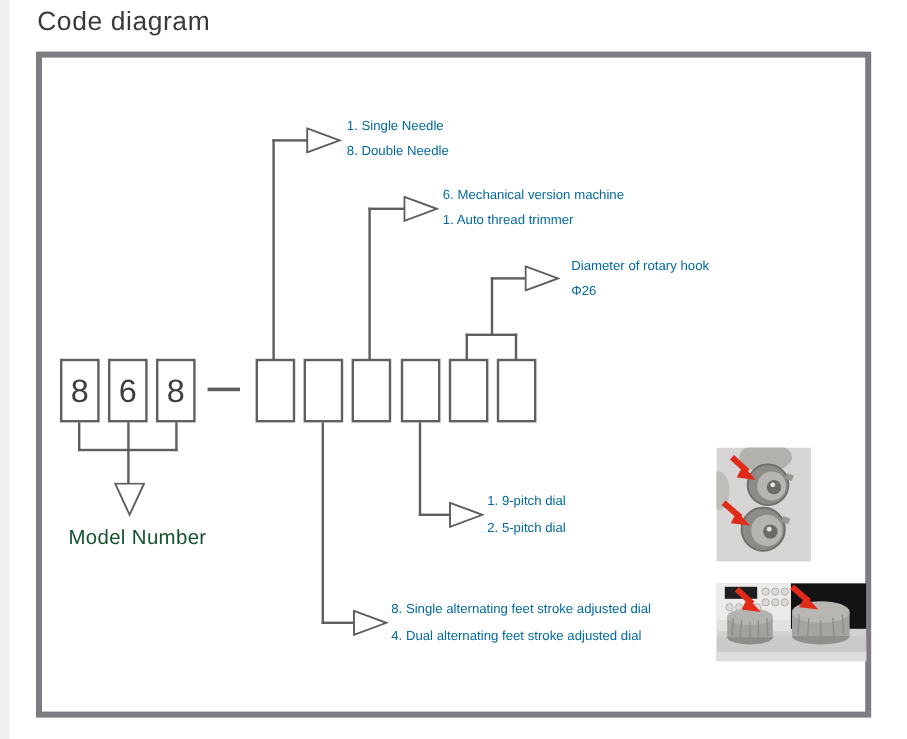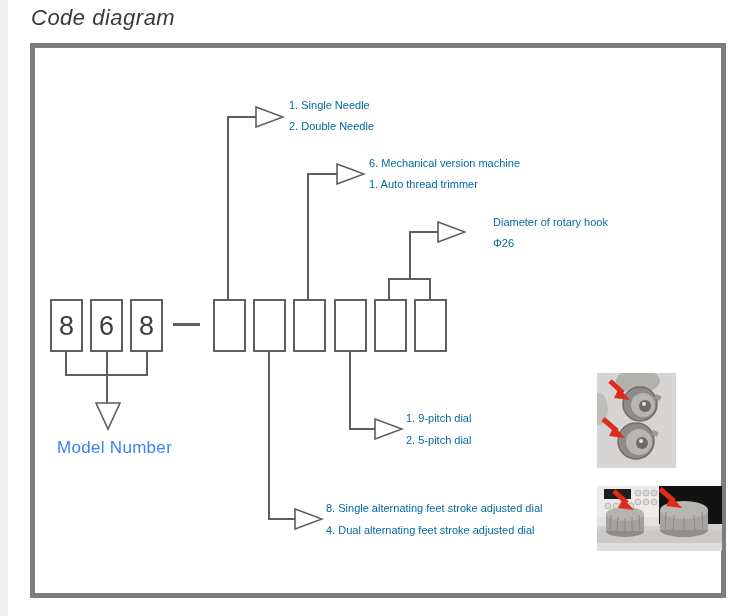--- a/index.html
+++ b/index.html
@@ -1,28 +1,28 @@
 <!DOCTYPE html>
 <html><head>
 <meta charset="utf-8">
 <style>
   html,body{margin:0;padding:0;background:#ffffff;}
   body{font-family:"Liberation Sans", sans-serif; -webkit-font-smoothing:antialiased;}
   #page{position:relative;width:756px;height:616px;background:#ffffff;overflow:hidden;}
   .scan-edge{position:absolute;left:0;top:0;width:8px;height:616px;background:#f0efee;}
-  .title{position:absolute;left:31px;top:5px;font-size:22px;color:#3a3a3a;letter-spacing:0.5px;font-style:italic;}
+  .title{position:absolute;left:31px;top:5px;font-size:22px;color:#3a3a3a;letter-spacing:0.5px;}
   .frame{position:absolute;left:30px;top:43px;width:696px;height:555px;box-sizing:border-box;
          border:5px solid #7e7b81;background:transparent;}
   .dbox{position:absolute;width:33px;height:53px;box-sizing:border-box;border:2px solid #615f61;
         background:#fff;text-align:center;line-height:50px;font-size:27px;color:#3e3c3e;}
   .cbox{position:absolute;width:33px;height:53px;box-sizing:border-box;border:2px solid #615f61;background:#fff;}
   .hline,.vline{position:absolute;background:#5f5d5f;}
   .lbl{position:absolute;font-size:11px;color:#0369a1;line-height:21px;white-space:nowrap;}
   .lbl.lh22{line-height:22px;}
-  .model-label{position:absolute;left:57px;top:438px;font-size:17px;color:#3b82f6;letter-spacing:0.3px;}
+  .model-label{position:absolute;left:57px;top:438px;font-size:17px;color:#14532d;letter-spacing:0.3px;}
   .arr{position:absolute;}
   .photo{position:absolute;display:block;}
 </style>
 </head>
 <body>
 
 <div id="page">
   <div class="scan-edge"></div>
 
   <div class="title">Code diagram</div>
@@ -42,42 +42,42 @@
   <div class="cbox" style="left:374px;top:299px;"></div>
   <div class="cbox" style="left:414px;top:299px;"></div>
 
   <div class="vline" style="left:227px;top:116px;width:2px;height:184px;"></div>
   <div class="hline" style="left:227px;top:116px;width:29px;height:2px;"></div>
   <svg class="arr" style="left:255px;top:106px;" width="30" height="22">
     <path d="M1,1 L28,11 L1,21 Z" fill="#ffffff" stroke="#5f5d5f" stroke-width="1.6"></path>
   </svg>
   <div class="lbl" style="left:289px;top:95px;">
     <div>1. Single Needle</div>
-    <div>2. Double Needle</div>
+    <div>8. Double Needle</div>
   </div>
 
   <div class="vline" style="left:307px;top:173px;width:2px;height:127px;"></div>
   <div class="hline" style="left:307px;top:173px;width:30px;height:2px;"></div>
   <svg class="arr" style="left:336px;top:163px;" width="30" height="22">
     <path d="M1,1 L28,11 L1,21 Z" fill="#ffffff" stroke="#5f5d5f" stroke-width="1.6"></path>
   </svg>
   <div class="lbl" style="left:369px;top:153px;">
     <div>6. Mechanical version machine</div>
     <div>1. Auto thread trimmer</div>
   </div>
 
   <div class="vline" style="left:388px;top:278px;width:2px;height:22px;"></div>
   <div class="vline" style="left:429px;top:278px;width:2px;height:22px;"></div>
   <div class="hline" style="left:388px;top:278px;width:43px;height:2px;"></div>
   <div class="vline" style="left:409px;top:231px;width:2px;height:49px;"></div>
   <div class="hline" style="left:409px;top:231px;width:29px;height:2px;"></div>
   <svg class="arr" style="left:437px;top:221px;" width="30" height="22">
     <path d="M1,1 L28,11 L1,21 Z" fill="#ffffff" stroke="#5f5d5f" stroke-width="1.6"></path>
   </svg>
-  <div class="lbl" style="left:493px;top:212px;">
+  <div class="lbl" style="left:476px;top:212px;">
     <div>Diameter of rotary hook</div>
     <div>Φ26</div>
   </div>
 
   <div class="vline" style="left:349px;top:352px;width:2px;height:78px;"></div>
   <div class="hline" style="left:349px;top:428px;width:27px;height:2px;"></div>
   <svg class="arr" style="left:374px;top:418px;" width="30" height="22">
     <path d="M1,1 L28,11 L1,21 Z" fill="#ffffff" stroke="#5f5d5f" stroke-width="1.6"></path>
   </svg>
   <div class="lbl lh22" style="left:406px;top:407px;">

